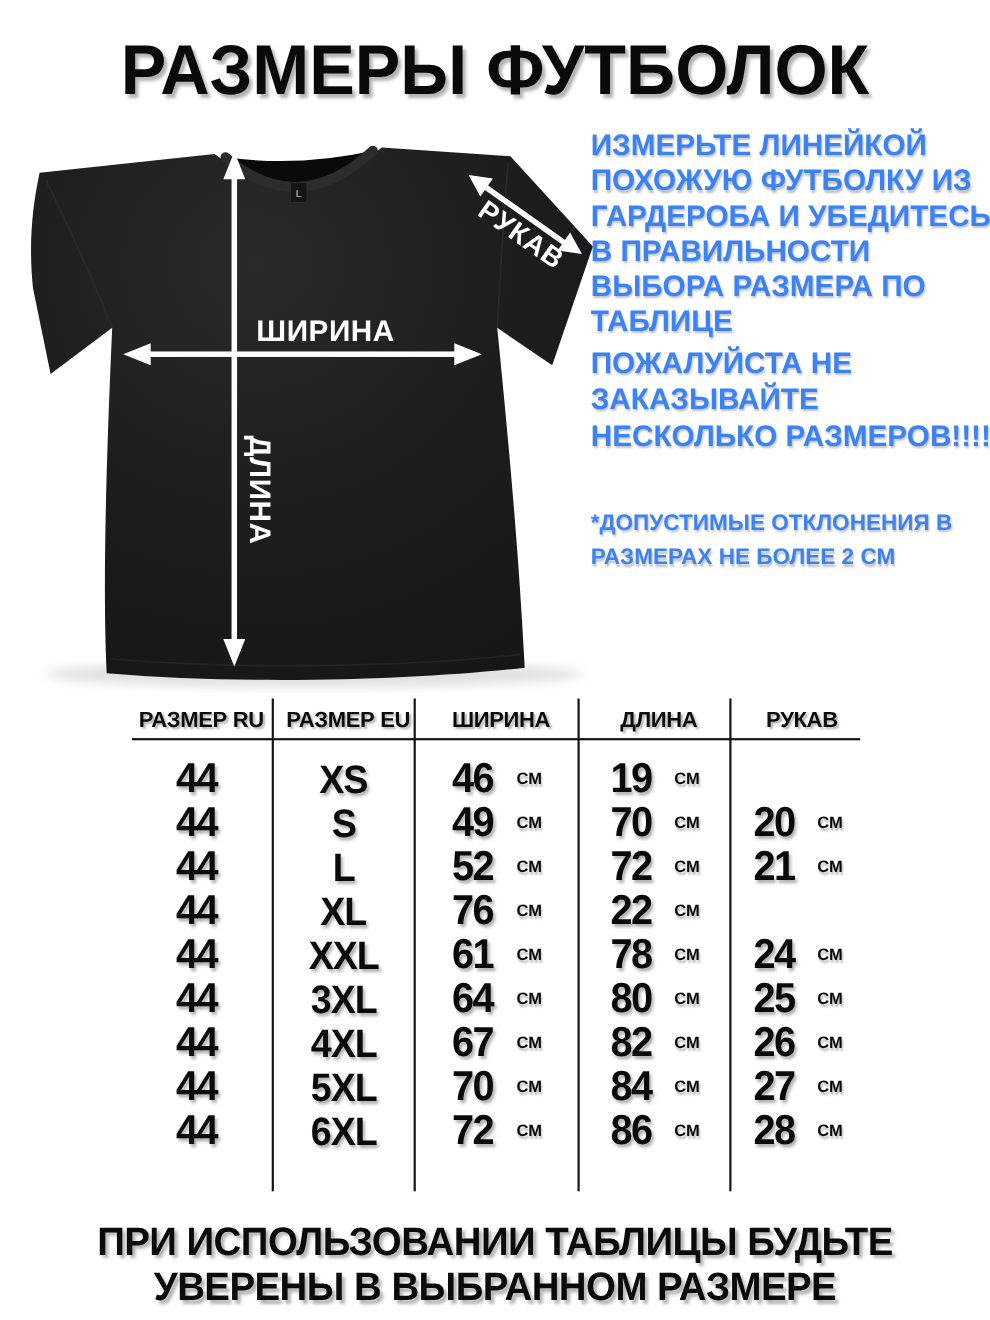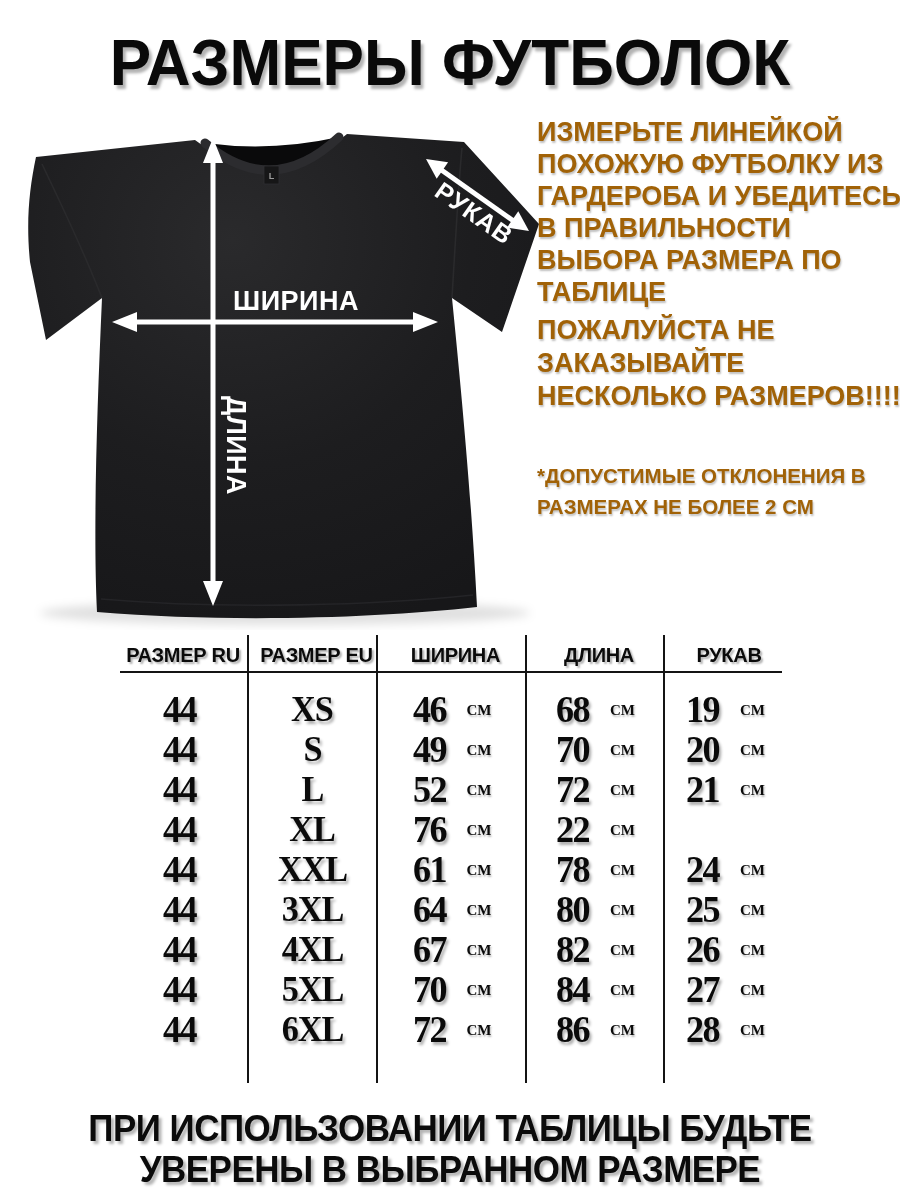--- a/index.html
+++ b/index.html
@@ -16,21 +16,21 @@
     text-align: center;
     font-size: 64px; font-weight: 800; letter-spacing: 0px;
     transform: scaleX(0.97); transform-origin: center;
     color: #0a0a0a;
     text-shadow: 3px 4px 3px rgba(0,0,0,0.30);
     white-space: nowrap;
   }
   .shirt-wrap { position: absolute; left: 0; top: 110px; width: 540px; height: 520px; }
   .info-block {
     position: absolute; left: 537px;
-    font-weight: 700; color: #a16207;
+    font-weight: 700; color: #3b82f6;
     text-shadow: 1px 2px 2px rgba(0,0,0,0.25);
     white-space: nowrap;
   }
   #measure-block   { top: 116px; font-size: 27px; line-height: 32px; }
   #warning-block   { top: 314px; font-size: 27px; line-height: 33px; }
   #tolerance-block { top: 460px; font-size: 20.5px; line-height: 31px; }
 
   .size-table { position: absolute; left: 110px; top: 635px; width: 676px; height: 448px; }
   .vline { position: absolute; top: 0; width: 2px; height: 448px; background: #141414; }
   .vline.v1 { left: 137px; } .vline.v2 { left: 266px; }
@@ -44,21 +44,21 @@
     text-align: center; font-size: 20px; font-weight: 800;
     letter-spacing: -0.3px;
     text-shadow: 2px 2px 2px rgba(0,0,0,0.30);
   }
   .head-underline { position: absolute; top: 36px; left: 10px; width: 662px; height: 2px; background: #141414; }
   .tbody { position: absolute; top: 52px; left: 0; width: 676px; }
   .trow {
     display: grid; grid-template-columns: 138px 129px 149px 138px 122px;
     height: 40px; align-items: center;
   }
-  .td { text-align: center; white-space: nowrap; font-family: Liberation Serif, serif; }
+  .td { text-align: center; white-space: nowrap; }
   .num {
     font-size: 38px; font-weight: 800; letter-spacing: -1.5px;
     color: #0a0a0a; text-shadow: 2px 3px 3px rgba(0,0,0,0.32);
     transform: scaleX(0.95); transform-origin: center; display: inline-block;
   }
   .eu {
     font-size: 36px; font-weight: 800; letter-spacing: -1px;
     text-shadow: 2px 3px 3px rgba(0,0,0,0.32);
     transform: scaleX(0.95); transform-origin: center; display: inline-block;
   }
@@ -179,21 +179,20 @@
     <div class="th">ДЛИНА</div>
     <div class="th">РУКАВ</div>
   </div>
   <div class="head-underline"></div>
 
   <div class="tbody">
     <div class="trow">
       <div class="td"><span class="num">44</span></div>
       <div class="td"><span class="eu">XS</span></div>
       <div class="td"><span class="num">46</span><span class="unit">СМ</span></div>
-      <div class="td"><span class="num">68</span><span class="unit">СМ</span></div>
       <div class="td"><span class="num">19</span><span class="unit">СМ</span></div>
     </div>
     <div class="trow">
       <div class="td"><span class="num">44</span></div>
       <div class="td"><span class="eu">S</span></div>
       <div class="td"><span class="num">49</span><span class="unit">СМ</span></div>
       <div class="td"><span class="num">70</span><span class="unit">СМ</span></div>
       <div class="td"><span class="num">20</span><span class="unit">СМ</span></div>
     </div>
     <div class="trow">

